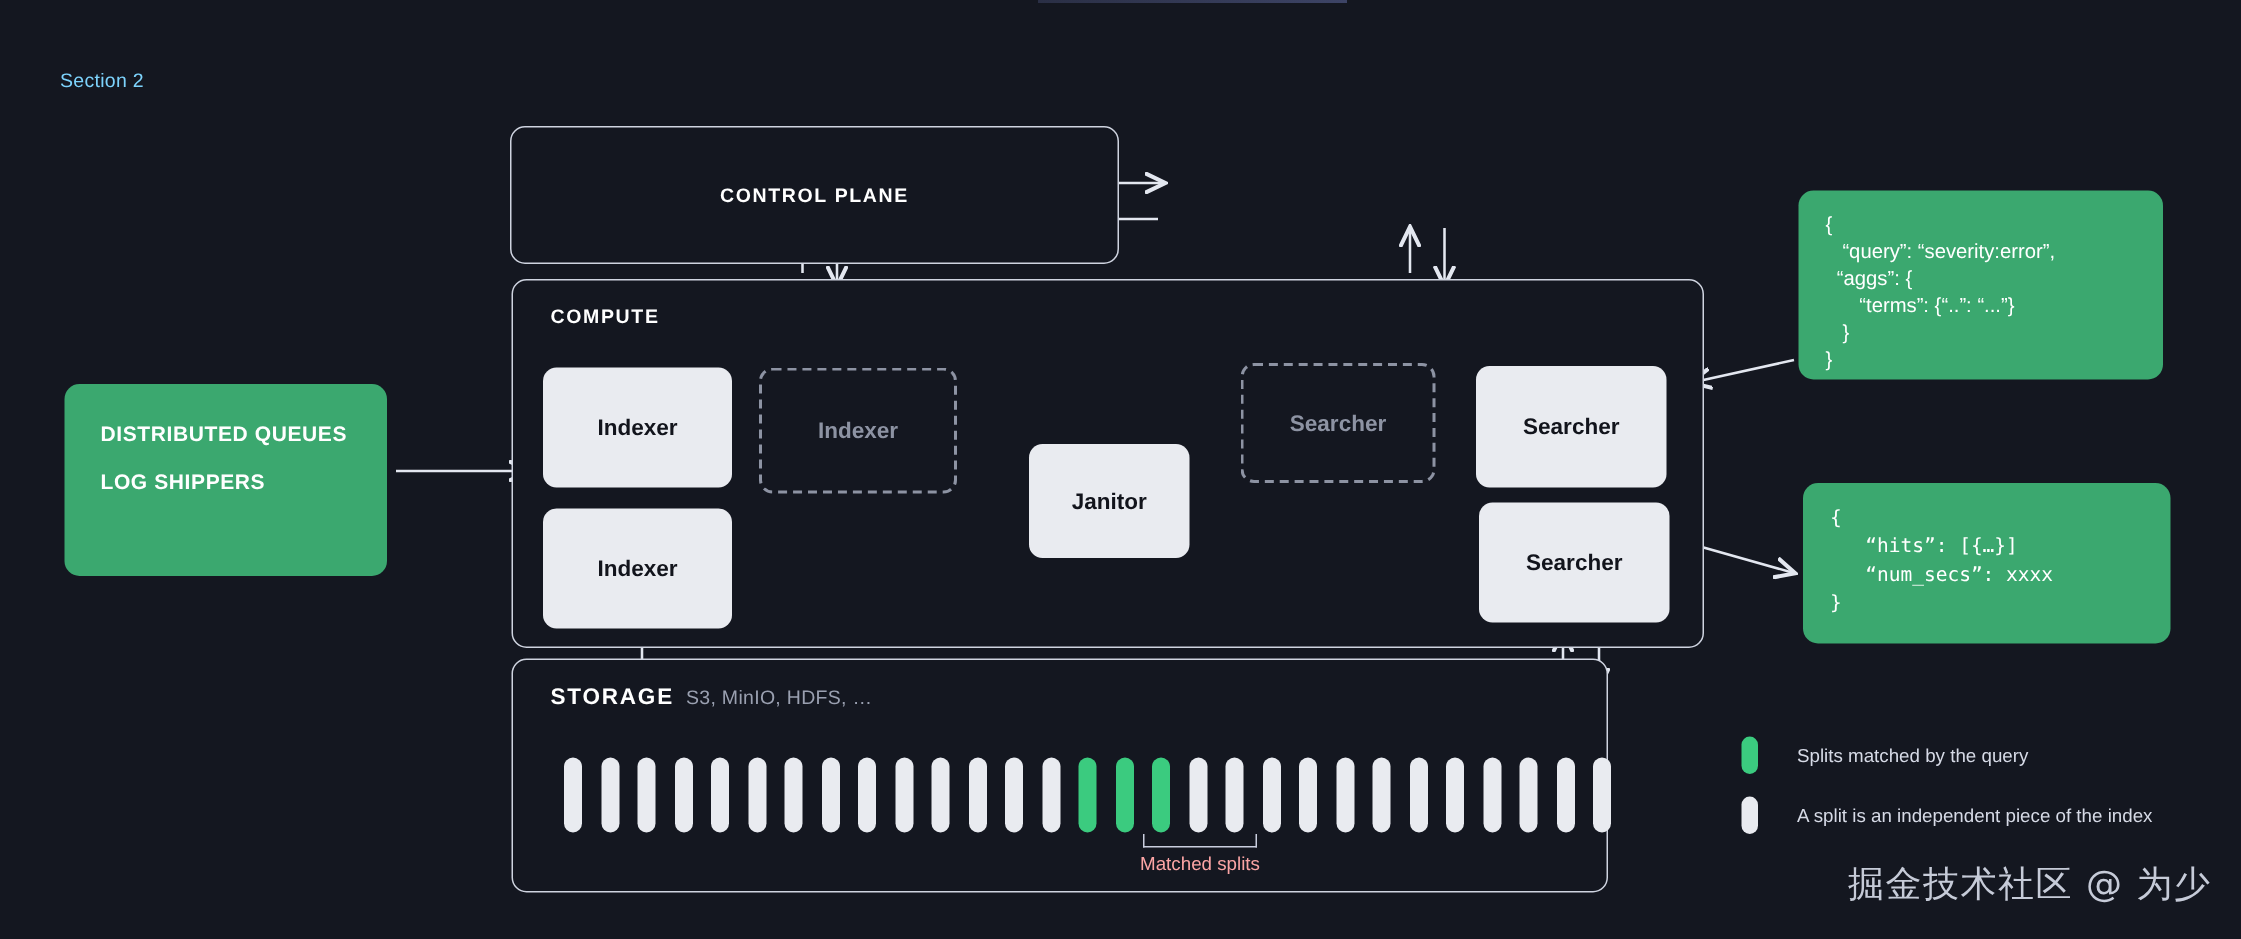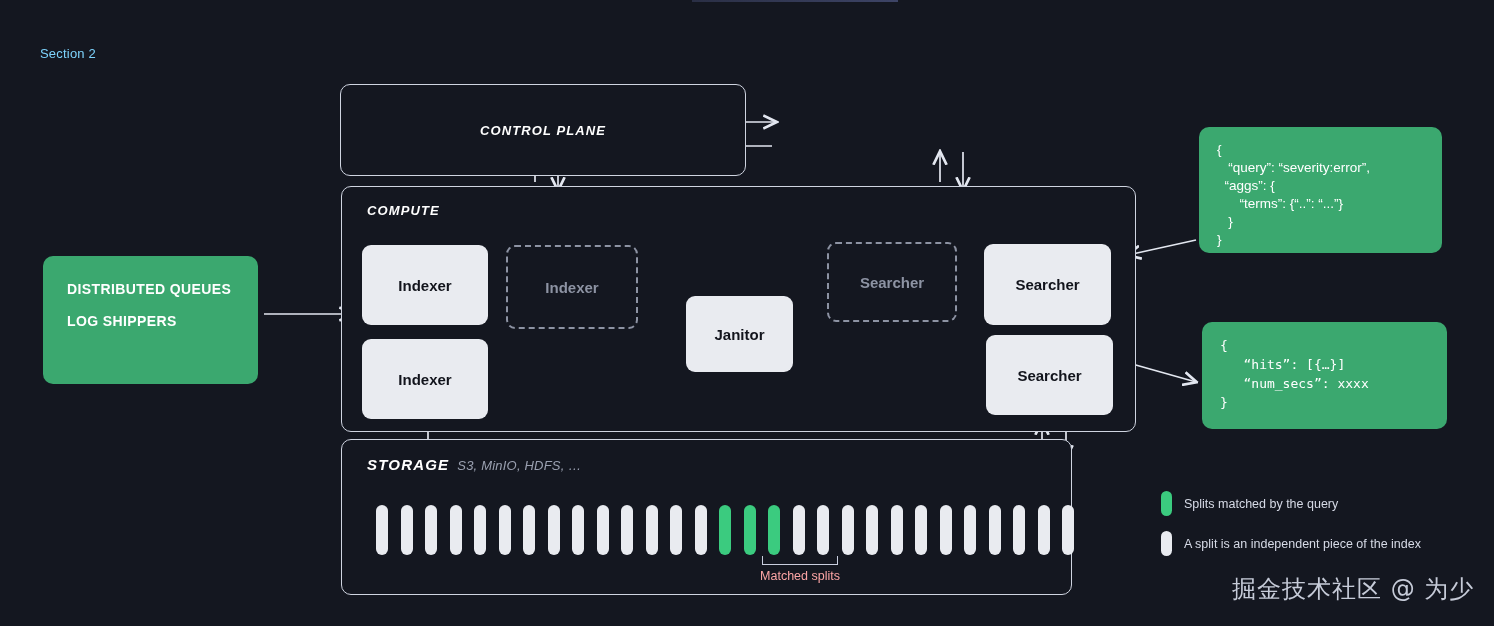--- a/index.html
+++ b/index.html
@@ -20,21 +20,20 @@
     position: absolute; left: 40px; top: 46px;
     font-size: 13px; color: #7dd3fc; letter-spacing: .2px;
   }
 
   
   .obox {
     position: absolute;
     border: 1.6px solid #cfd4e0;
     border-radius: 10px;
     background: #141720;
-    font-style: italic;
   }
   .obox-title {
     position: absolute;
     font-weight: bold;
     color: #ffffff;
     letter-spacing: 1.1px;
   }
 
   #control-plane { left: 340px; top: 84px; width: 406px; height: 92px; }
   #metastore     { left: 759px; top: 84px; width: 378px; height: 92px; }
@@ -93,21 +92,21 @@
     position: absolute; left: 762px; top: 556px; width: 76px; height: 9px;
     border: 1.5px solid #c9cede; border-top: none;
   }
   .matched-label {
     position: absolute; left: 700px; top: 569px; width: 200px; text-align: center;
     font-size: 12.5px; color: #fca5a5;
   }
 
   
   #legend { position: absolute; left: 1161px; top: 491px; }
-  .leg-row { display: flex; align-items: center; gap: 12px; margin-bottom: 15px; }
+  .leg-row { display: flex; align-items: center; gap: 26px; margin-bottom: 15px; }
   .leg-swatch { width: 11px; height: 25px; border-radius: 5.5px; }
   .leg-swatch.green { background: #3BCB7F; }
   .leg-swatch.white { background: #e9ebf0; }
   .leg-text { font-size: 12.5px; color: #d6dae6; }
 
   .watermark {
     position: absolute; left: 1232px; top: 573px;
     font-size: 24px; color: #c6cbd8; letter-spacing: 1px;
     font-family: "DejaVu Sans", sans-serif;
   }

